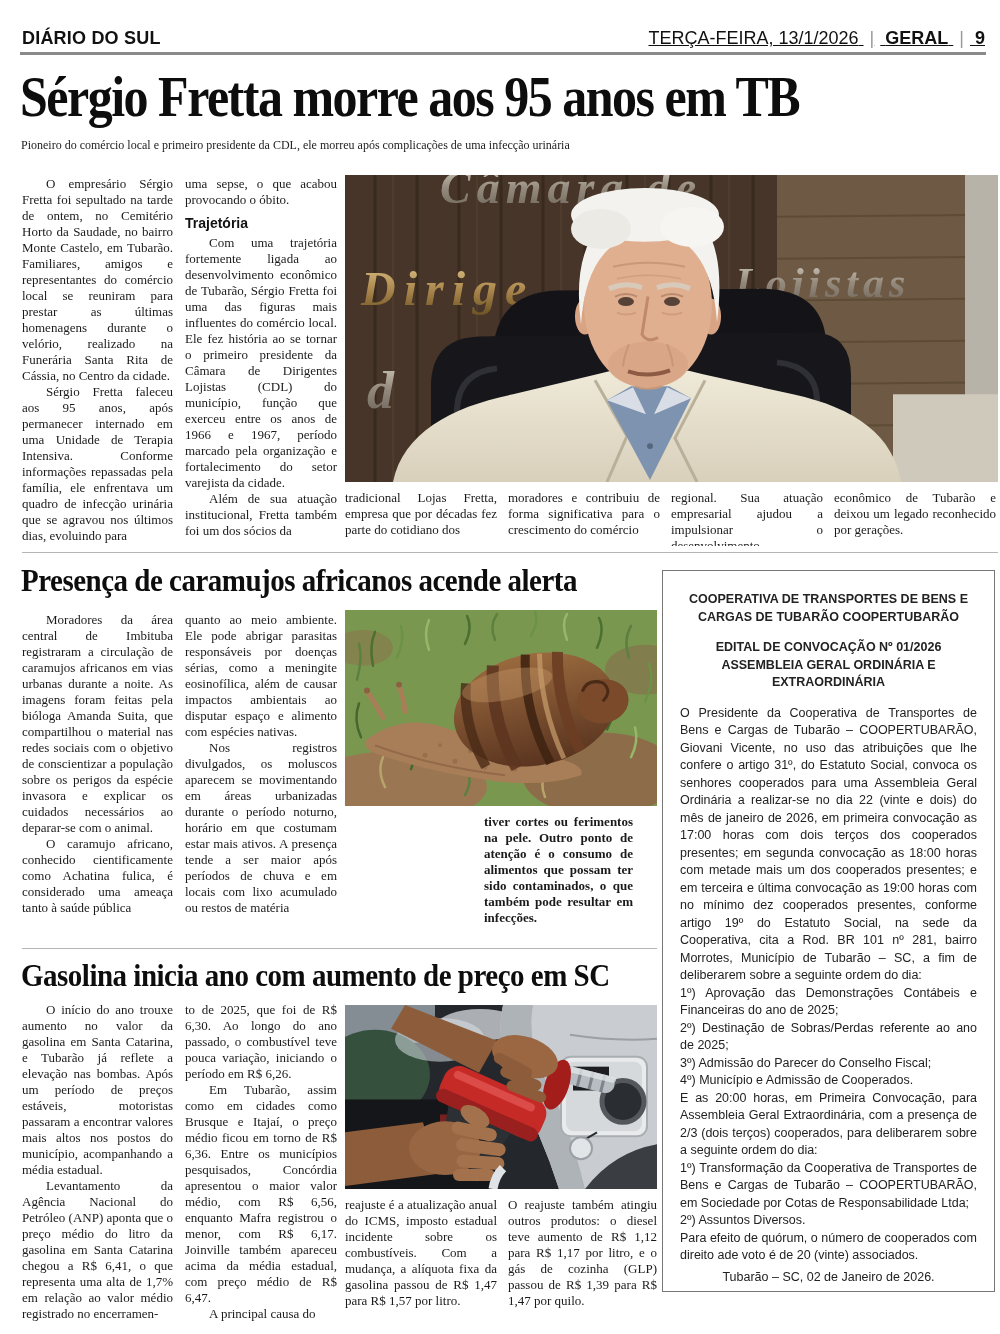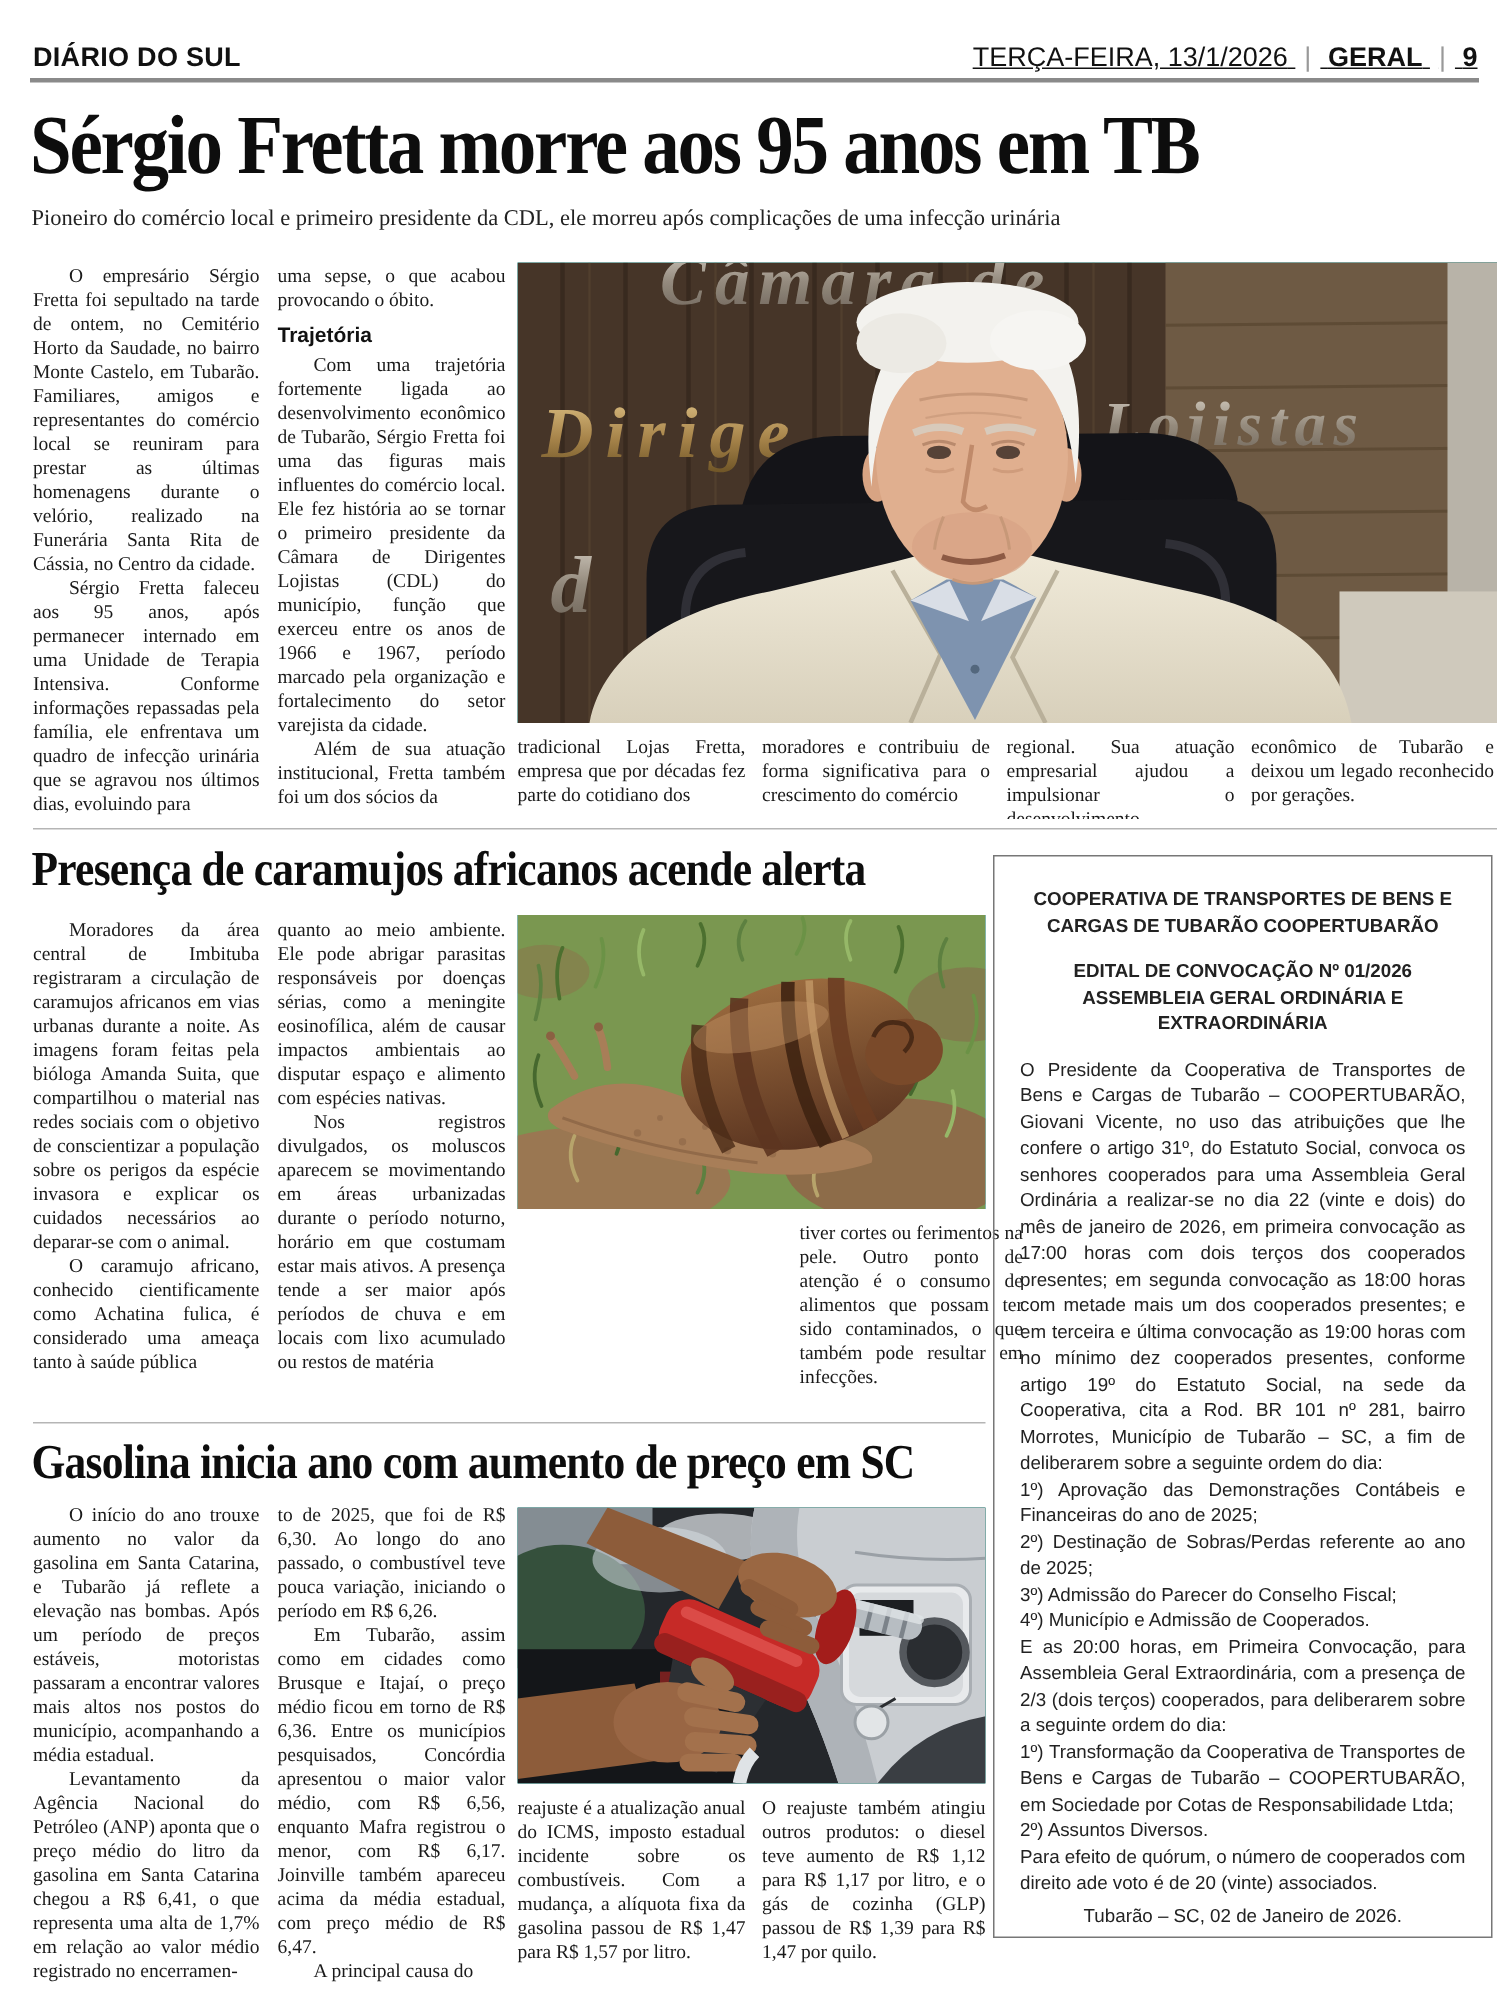--- a/index.html
+++ b/index.html
@@ -9,32 +9,32 @@
   .masthead{position:absolute;left:20px;right:15px;top:28px;height:20px;
             font-family:"Liberation Sans","DejaVu Sans",sans-serif;font-size:18px;color:#111;}
   .brand{position:absolute;left:2px;top:0;font-weight:bold;letter-spacing:.2px;}
   .mast-right{position:absolute;right:0;top:0;white-space:nowrap;text-decoration:underline;}
   .mast-right .sep{color:#999;margin:0 6px;font-weight:normal;}
   .mast-bold{font-weight:bold;}
   .mast-rule{position:absolute;left:20px;top:52px;width:966px;height:3px;background:#8a8a8a;}
   
   .h1{position:absolute;left:20px;top:64px;margin:0;font-weight:bold;font-size:50px;
       letter-spacing:-1.5px;white-space:nowrap;transform:scaleY(1.12);transform-origin:left top;color:#0d0d0d;}
-  .deck{position:absolute;left:21px;top:138px;margin:0;font-size:15px;font-weight:normal;color:#222;white-space:nowrap;}
+  .deck{position:absolute;left:21px;top:138px;margin:0;font-size:12px;font-weight:normal;color:#222;white-space:nowrap;}
   .h2{position:absolute;margin:0;font-weight:bold;font-size:29px;letter-spacing:-.5px;
       white-space:nowrap;transform:scaleY(1.12);transform-origin:left top;color:#0d0d0d;}
   
   .col{position:absolute;text-align:justify;font-size:13px;line-height:16px;overflow:hidden;color:#1a1a1a;}
   .col p{margin:0;text-indent:24px;}
   .col p.noindent{text-indent:0;}
   .subhead{font-family:"Liberation Sans","DejaVu Sans",sans-serif;font-weight:bold;font-size:14px;
            margin:7px 0 4px 0 !important;text-indent:0 !important;color:#111;}
   .divider{position:absolute;height:1px;background:#b5b5b5;}
   
-  .photo{position:absolute;overflow:hidden;background:#0f766e;}
+  .photo{position:absolute;overflow:hidden;background:#14b8a6;}
   .photo svg{display:block;width:100%;height:100%;}
   
   .edital{position:absolute;left:662px;top:570px;width:333px;height:722px;box-sizing:border-box;
           border:1px solid #777;padding:20px 17px 12px 17px;overflow:hidden;
           font-family:"Liberation Sans","DejaVu Sans",sans-serif;font-size:12.5px;line-height:17.5px;color:#222;}
   .edital .center{text-align:center;}
   .edital .b{font-weight:bold;}
   .edital p{margin:0;}
   .edital .org{margin-bottom:13px;}
   .edital .titles{margin-bottom:13px;}
@@ -245,21 +245,21 @@
         <path d="M192 44 Q178 100 194 156" stroke="#3f2412" stroke-width="9" fill="none" opacity=".9"></path>
         <path d="M206 46 Q196 100 208 154" stroke="#c9a06c" stroke-width="5" fill="none" opacity=".7"></path>
         <path d="M224 48 Q212 100 226 150" stroke="#6b3d22" stroke-width="11" fill="none" opacity=".9"></path>
         <ellipse cx="258" cy="106" rx="26" ry="22" fill="#7a4a2a"></ellipse>
         <path d="M258 106 q12 -8 4 -18 q-14 -8 -22 4" stroke="#4a2a16" stroke-width="3" fill="none"></path>
         <ellipse cx="168" cy="70" rx="46" ry="15" fill="#c9996a" opacity=".4"></ellipse>
       </g>
     </svg>
   </figure>
 
-  <div class="col" style="left:533px;top:814px;width:149px;height:134px;">
+  <div class="col" style="left:484px;top:814px;width:149px;height:134px;font-weight:bold;">
     <p class="noindent">tiver cortes ou ferimentos na pele. Outro ponto de atenção é o consumo de alimentos que possam ter sido contaminados, o que também pode resultar em infecções.</p>
   </div>
 
   <div class="divider" style="left:22px;top:948px;width:635px;"></div>
 
   <h2 class="h2" style="left:21px;top:957px;">Gasolina inicia ano com aumento de preço em SC</h2>
 
   <div class="col" style="left:22px;top:1002px;width:151px;height:332px;">
     <p>O início do ano trouxe aumento no valor da gasolina em Santa Catarina, e Tubarão já reflete a elevação nas bombas. Após um período de preços estáveis, motoristas passaram a encontrar valores mais altos nos postos do município, acompanhando a média estadual.</p>
     <p>Levantamento da Agência Nacional do Petróleo (ANP) aponta que o preço médio do litro da gasolina em Santa Catarina chegou a R$ 6,41, o que representa uma alta de 1,7% em relação ao valor médio registrado no encerramen-</p>

